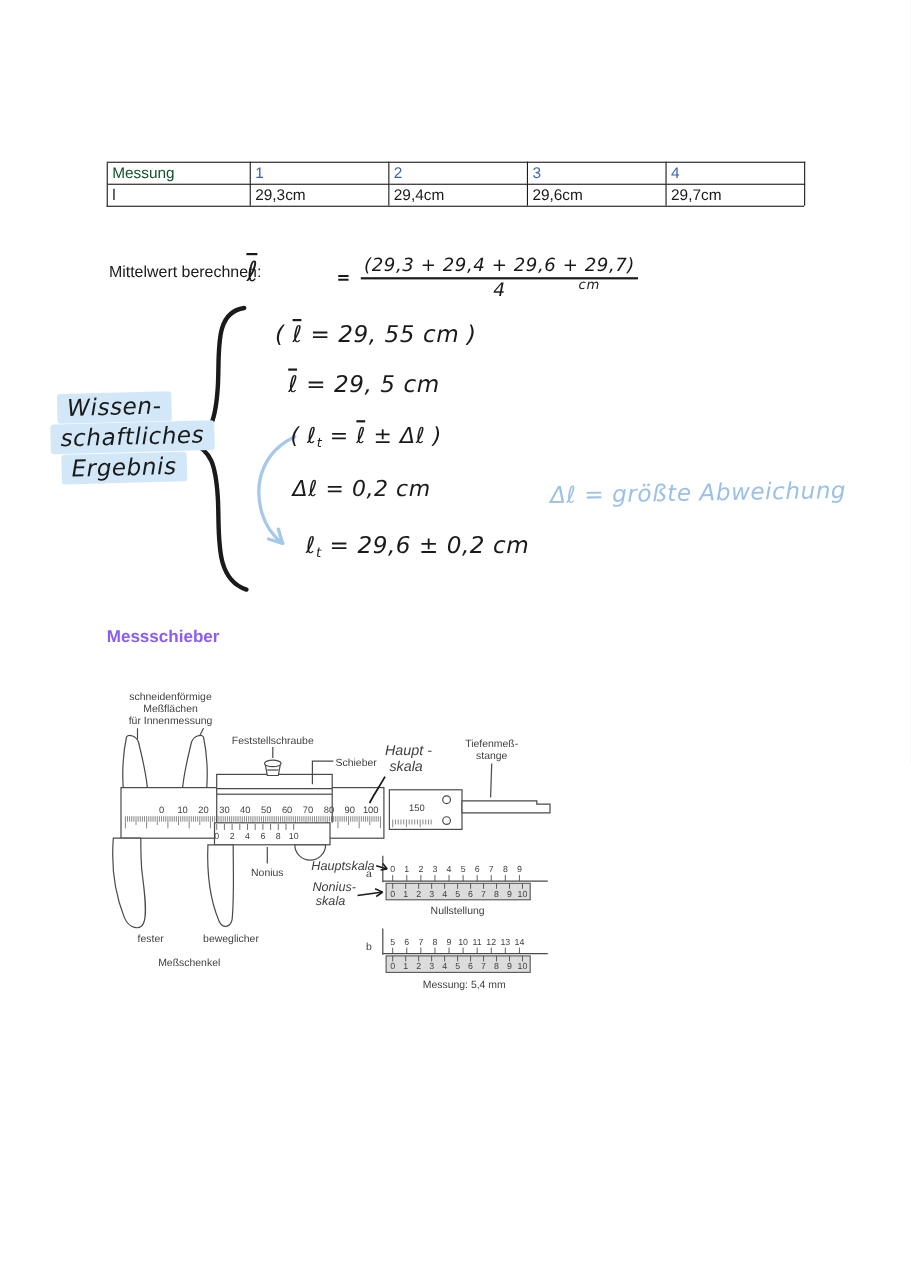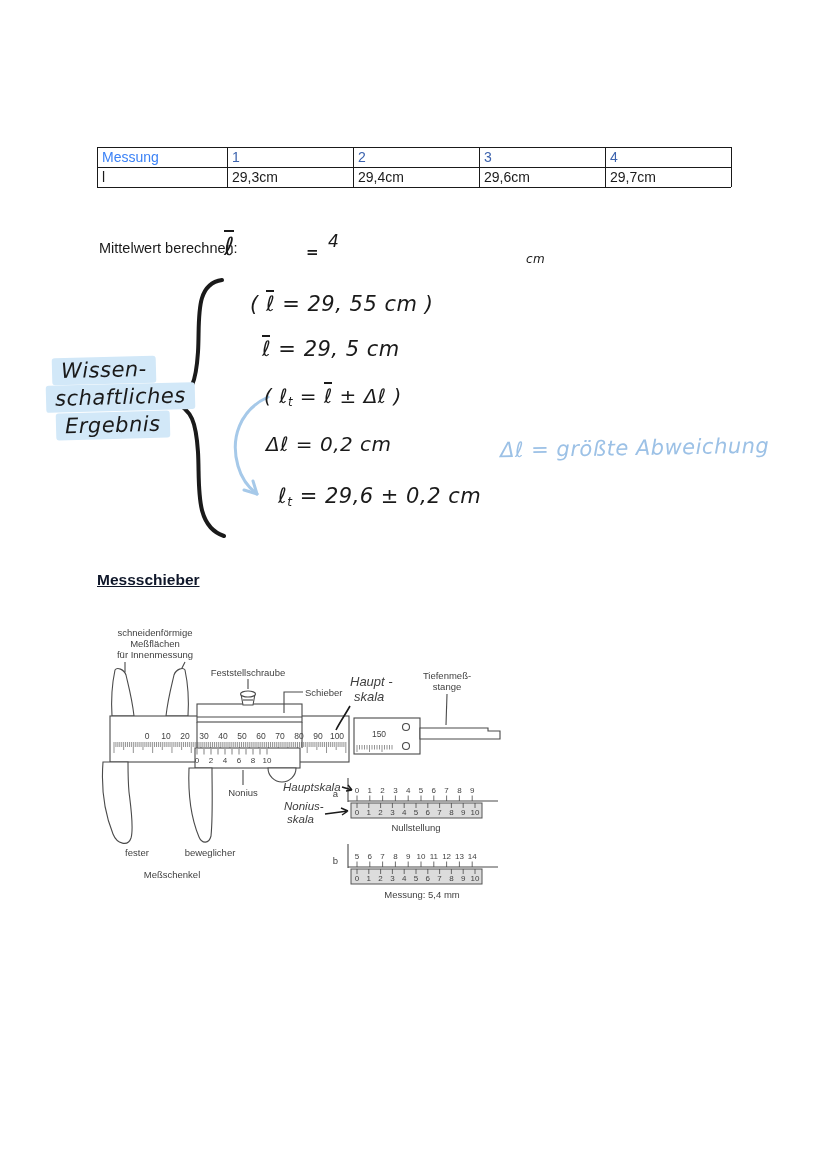--- a/index.html
+++ b/index.html
@@ -32,57 +32,58 @@
   
   .result-line{position:absolute;font-size:21px;white-space:nowrap;}
   .subt{font-size:.58em;vertical-align:-.28em;}
 
   
   .hl{position:absolute;background:#d2e8f8;padding:1px 9px 2px 9px;font-size:21px;white-space:nowrap;
       border-radius:3px;transform:rotate(-1.5deg);}
 
   .annotation{left:500px;top:436px;font-size:21px;white-space:nowrap;transform:rotate(-1deg);}
 
-  .heading{left:97px;top:571px;font-size:15.5px;font-weight:bold;color:#0f172a;text-decoration:underline;}
+  .heading{left:97px;top:571px;font-size:15.5px;font-weight:bold;color:#8b5cf6;}
 
   
   .diagram{left:100px;top:618px;}
   .diagram text{font-family:"Liberation Sans",sans-serif;fill:#3f3f3f;}
   .dlabel{font-size:9.5px;}
   .snum{font-size:8px;fill:#333;}
   .bignum{font-size:8.5px;fill:#333;}
   .dhand{font-family:"DejaVu Sans",sans-serif;font-style:italic;fill:#1a1a1a;}
   .stroke{stroke:#4a4a4a;fill:none;stroke-width:1.1;}
   .fillw{stroke:#4a4a4a;fill:#ffffff;stroke-width:1.1;}
   .gbox{stroke:#555;fill:#dcdcdc;stroke-width:1;}
 </style>
 </head>
 <body>
 
 <div class="page">
 
   <div class="tbl">
     <div class="tbl-grid" id="tbl-grid">
-        <div class="cell" style="color: #3b82f6;">Messung</div>
+        <div class="cell" style="color: #14532d;">Messung</div>
         <div class="cell" style="color: rgb(60, 99, 174);">1</div>
         <div class="cell" style="color: rgb(60, 99, 174);">2</div>
         <div class="cell" style="color: rgb(60, 99, 174);">3</div>
         <div class="cell" style="color: rgb(60, 99, 174);">4</div>
         <div class="cell">l</div>
         <div class="cell">29,3cm</div>
         <div class="cell">29,4cm</div>
         <div class="cell">29,6cm</div>
         <div class="cell">29,7cm</div>
       </div>
   </div>
 
   <span class="abs mw-label">Mittelwert berechnen:</span>
   <span class="abs hand f-lhs"><span class="overbar">ℓ</span></span>
   <span class="abs hand f-eq">=</span>
   <span class="abs hand frac">
+    <span class="num">(29,3 + 29,4 + 29,6 + 29,7)</span>
     <span class="den">4</span>
   </span>
   <span class="abs hand f-unit">cm</span>
 
   <svg class="abs" style="left:158px;top:274px;" width="80" height="268" viewBox="0 0 80 268">
     <path d="M64,6 C36,10 42,46 40,78 C38,108 34,120 16,128 C34,136 38,148 40,178 C42,212 36,252 66,262" fill="none" stroke="#1a1a1a" stroke-width="4" stroke-linecap="round"></path>
     <path d="M3,122 C8,126 11,127 16,128" fill="none" stroke="#1a1a1a" stroke-width="3" stroke-linecap="round"></path>
     <circle cx="4" cy="121" r="2.6" fill="#1a1a1a"></circle>
   </svg>
 

